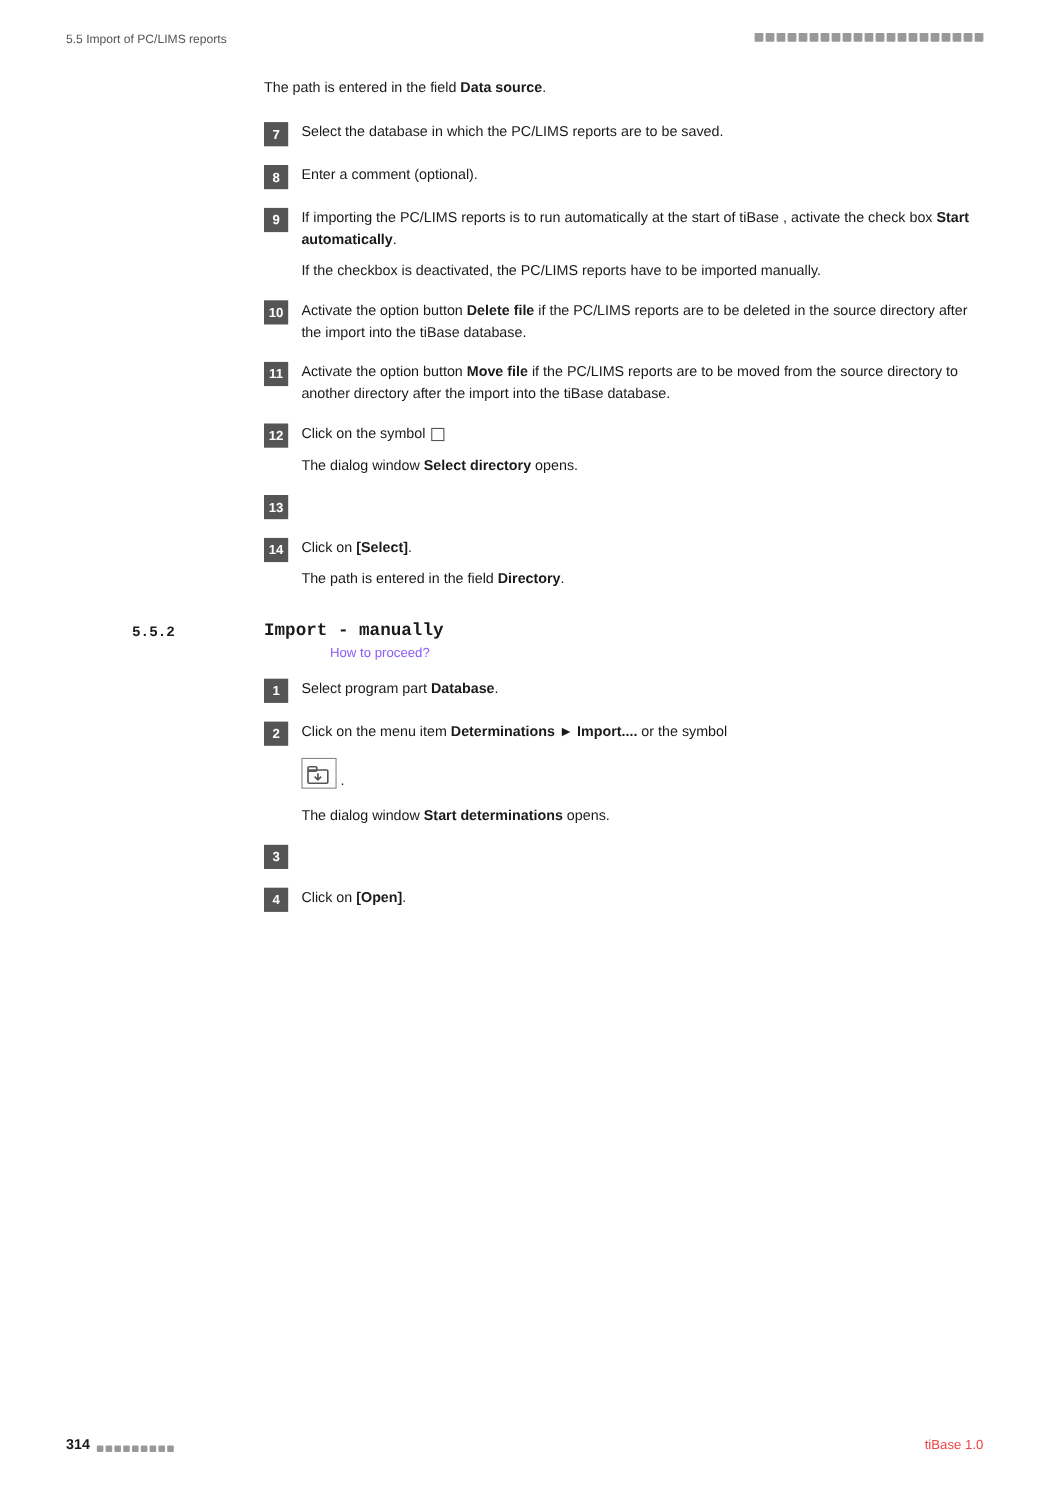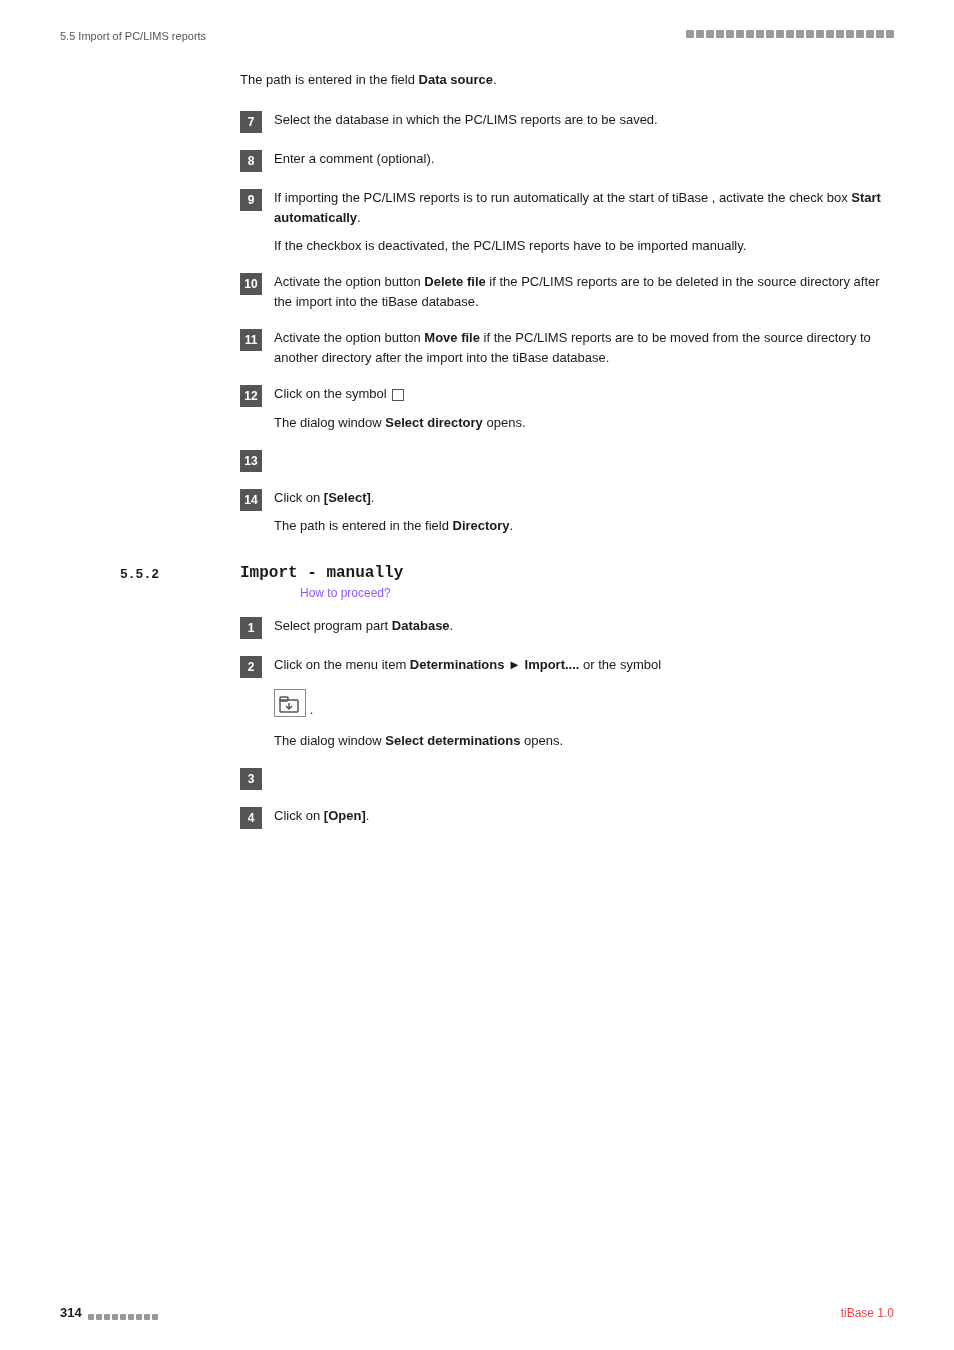--- a/index.html
+++ b/index.html
@@ -280,21 +280,21 @@
           <svg width="24" height="22" viewBox="0 0 24 22">
 
             <rect x="2" y="8" width="18" height="12" rx="1" fill="none" stroke="#555" stroke-width="1.5"></rect>
             <rect x="2" y="5" width="8" height="4" rx="1" fill="none" stroke="#555" stroke-width="1.5"></rect>
             <line x1="11" y1="11" x2="11" y2="17" stroke="#555" stroke-width="1.5"></line>
             <polyline points="8,14 11,17 14,14" fill="none" stroke="#555" stroke-width="1.5"></polyline>
           </svg>
         </div>
         <span style="font-size:13px;">.</span>
         <p style="margin-top:6px;">
-          <span>The dialog window </span><span class="bold">Select determinations</span><span> opens.</span>
+          <span>The dialog window </span><span class="bold">Start determinations</span><span> opens.</span>
         </p>
       </div>
     </div>
 
     <div class="step">
       <div class="step-number">3</div>
     </div>
 
     <div class="step">
       <div class="step-number">4</div>

